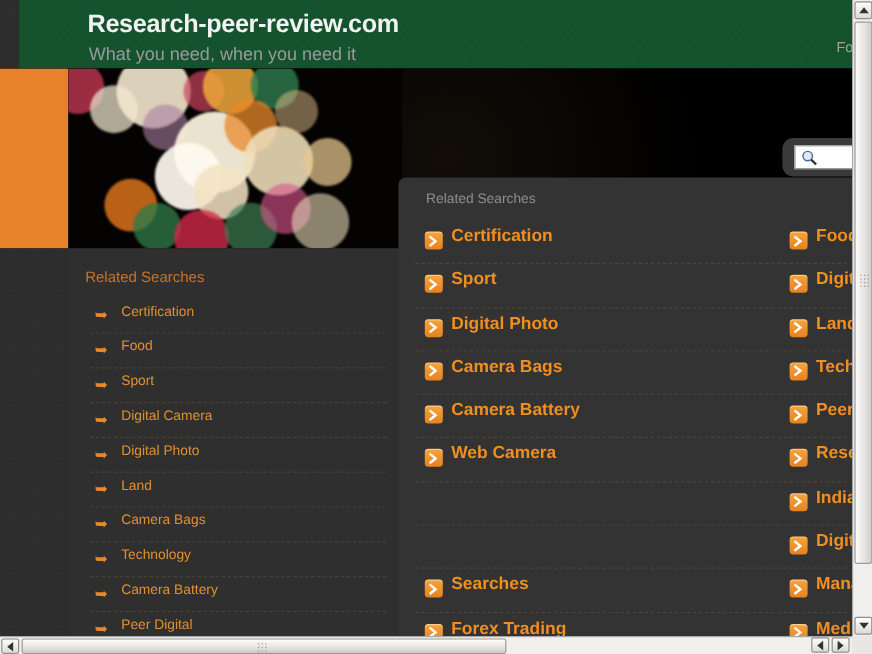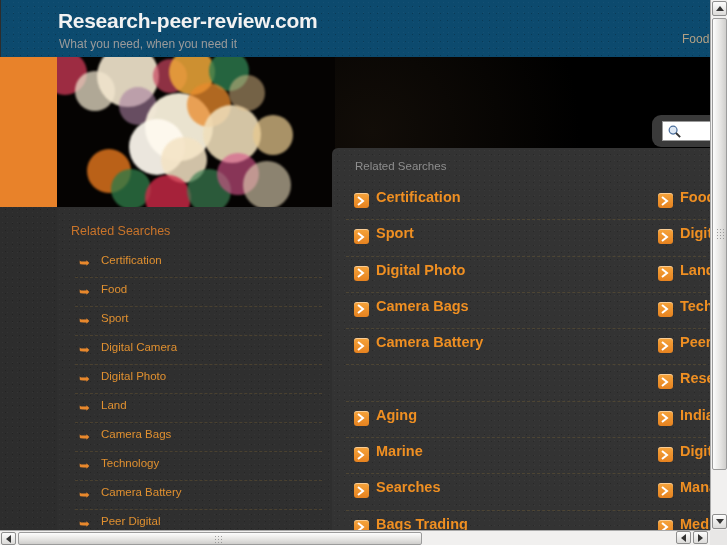--- a/index.html
+++ b/index.html
@@ -25,32 +25,32 @@
     content:""; position:absolute; inset:0; pointer-events:none;
     background-image:
       radial-gradient(rgba(255,255,255,.035) .5px, transparent .6px),
       radial-gradient(rgba(0,0,0,.22) .5px, transparent .6px);
     background-size:5px 5px, 7px 7px;
     background-position:0 0, 2px 3px;
   }
 
   
   .header{
-    position:absolute; left:1px; top:0; width:710px; height:57px;
-    background:#0c4a6e;
+    position:absolute; left:16px; top:0; width:710px; height:57px;
+    background:#14532d;
     overflow:hidden;
   }
   .site-title{
     position:absolute; left:57px; top:9px;
     color:#f2f2f2; font-size:21px; font-weight:bold;
     letter-spacing:-.3px;
   }
   .tagline{
     position:absolute; left:58px; top:37px;
-    color:#9a9a9a; font-size:12px;
+    color:#9a9a9a; font-size:15px;
   }
   .make-link{
     position:absolute; left:681px; top:32px;
     color:#b2a084; font-size:12px; white-space:nowrap;
   }
 
   
   .banner{
     position:absolute; left:0; top:57px; width:710px; height:150px;
     background:#000;
@@ -376,58 +376,50 @@
             <span class="chev">
               <svg width="9" height="10" viewBox="0 0 9 10">
                   <path d="M1 1 L6 5 L1 9" stroke="#fff" stroke-width="2" fill="none"></path>
                 </svg>
             </span>
             <span class="panel-label">Peer R</span>
           </div>
         </div>
 
         <div class="panel-row">
+          <div class="panel-cell left">
+            <span class="chev">
+              <svg width="9" height="10" viewBox="0 0 9 10">
+                  <path d="M1 1 L6 5 L1 9" stroke="#fff" stroke-width="2" fill="none"></path>
+                </svg>
+            </span>
+            <span class="panel-label">Web Camera</span>
+          </div>
           <div class="panel-cell right">
             <span class="chev">
               <svg width="9" height="10" viewBox="0 0 9 10">
                   <path d="M1 1 L6 5 L1 9" stroke="#fff" stroke-width="2" fill="none"></path>
                 </svg>
             </span>
             <span class="panel-label">Resear</span>
           </div>
         </div>
 
         <div class="panel-row">
-          <div class="panel-cell left">
-            <span class="chev">
-              <svg width="9" height="10" viewBox="0 0 9 10">
-                  <path d="M1 1 L6 5 L1 9" stroke="#fff" stroke-width="2" fill="none"></path>
-                </svg>
-            </span>
-            <span class="panel-label">Aging</span>
-          </div>
           <div class="panel-cell right">
             <span class="chev">
               <svg width="9" height="10" viewBox="0 0 9 10">
                   <path d="M1 1 L6 5 L1 9" stroke="#fff" stroke-width="2" fill="none"></path>
                 </svg>
             </span>
             <span class="panel-label">Indian</span>
           </div>
         </div>
 
         <div class="panel-row">
-          <div class="panel-cell left">
-            <span class="chev">
-              <svg width="9" height="10" viewBox="0 0 9 10">
-                  <path d="M1 1 L6 5 L1 9" stroke="#fff" stroke-width="2" fill="none"></path>
-                </svg>
-            </span>
-            <span class="panel-label">Marine</span>
-          </div>
           <div class="panel-cell right">
             <span class="chev">
               <svg width="9" height="10" viewBox="0 0 9 10">
                   <path d="M1 1 L6 5 L1 9" stroke="#fff" stroke-width="2" fill="none"></path>
                 </svg>
             </span>
             <span class="panel-label">Digital </span>
           </div>
         </div>
 
@@ -450,21 +442,21 @@
           </div>
         </div>
 
         <div class="panel-row">
           <div class="panel-cell left">
             <span class="chev">
               <svg width="9" height="10" viewBox="0 0 9 10">
                   <path d="M1 1 L6 5 L1 9" stroke="#fff" stroke-width="2" fill="none"></path>
                 </svg>
             </span>
-            <span class="panel-label">Bags Trading</span>
+            <span class="panel-label">Forex Trading</span>
           </div>
           <div class="panel-cell right">
             <span class="chev">
               <svg width="9" height="10" viewBox="0 0 9 10">
                   <path d="M1 1 L6 5 L1 9" stroke="#fff" stroke-width="2" fill="none"></path>
                 </svg>
             </span>
             <span class="panel-label">Medica</span>
           </div>
         </div>

